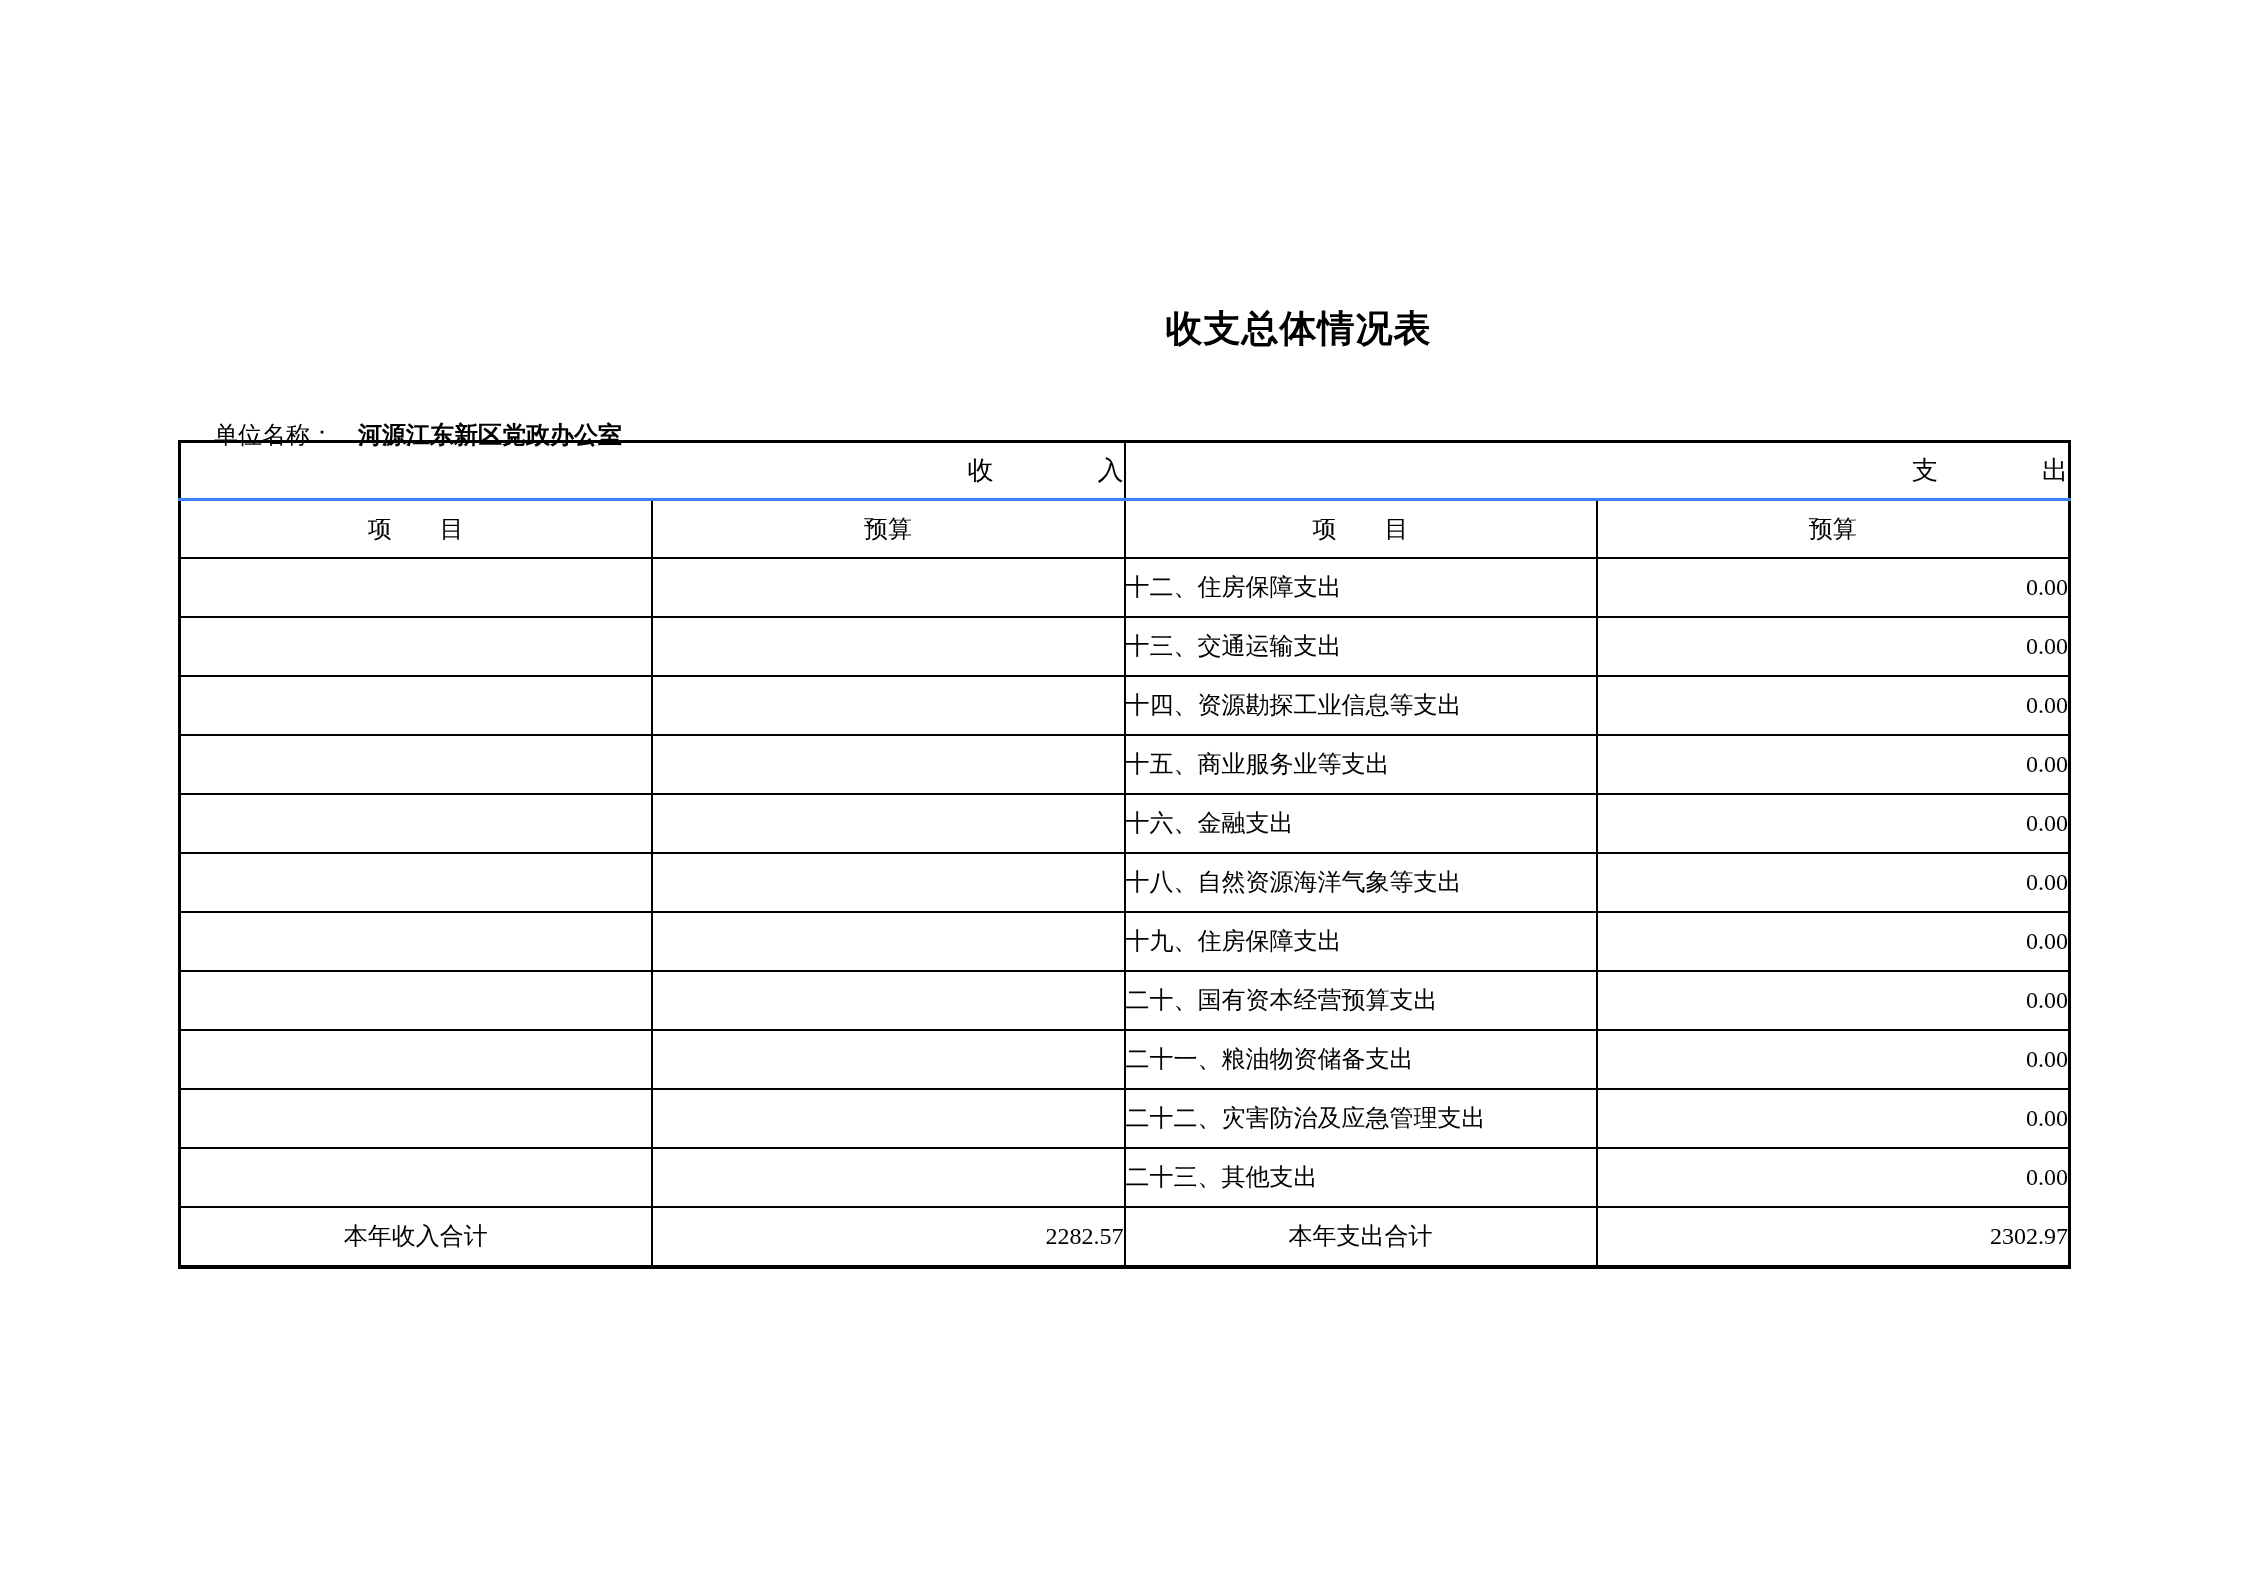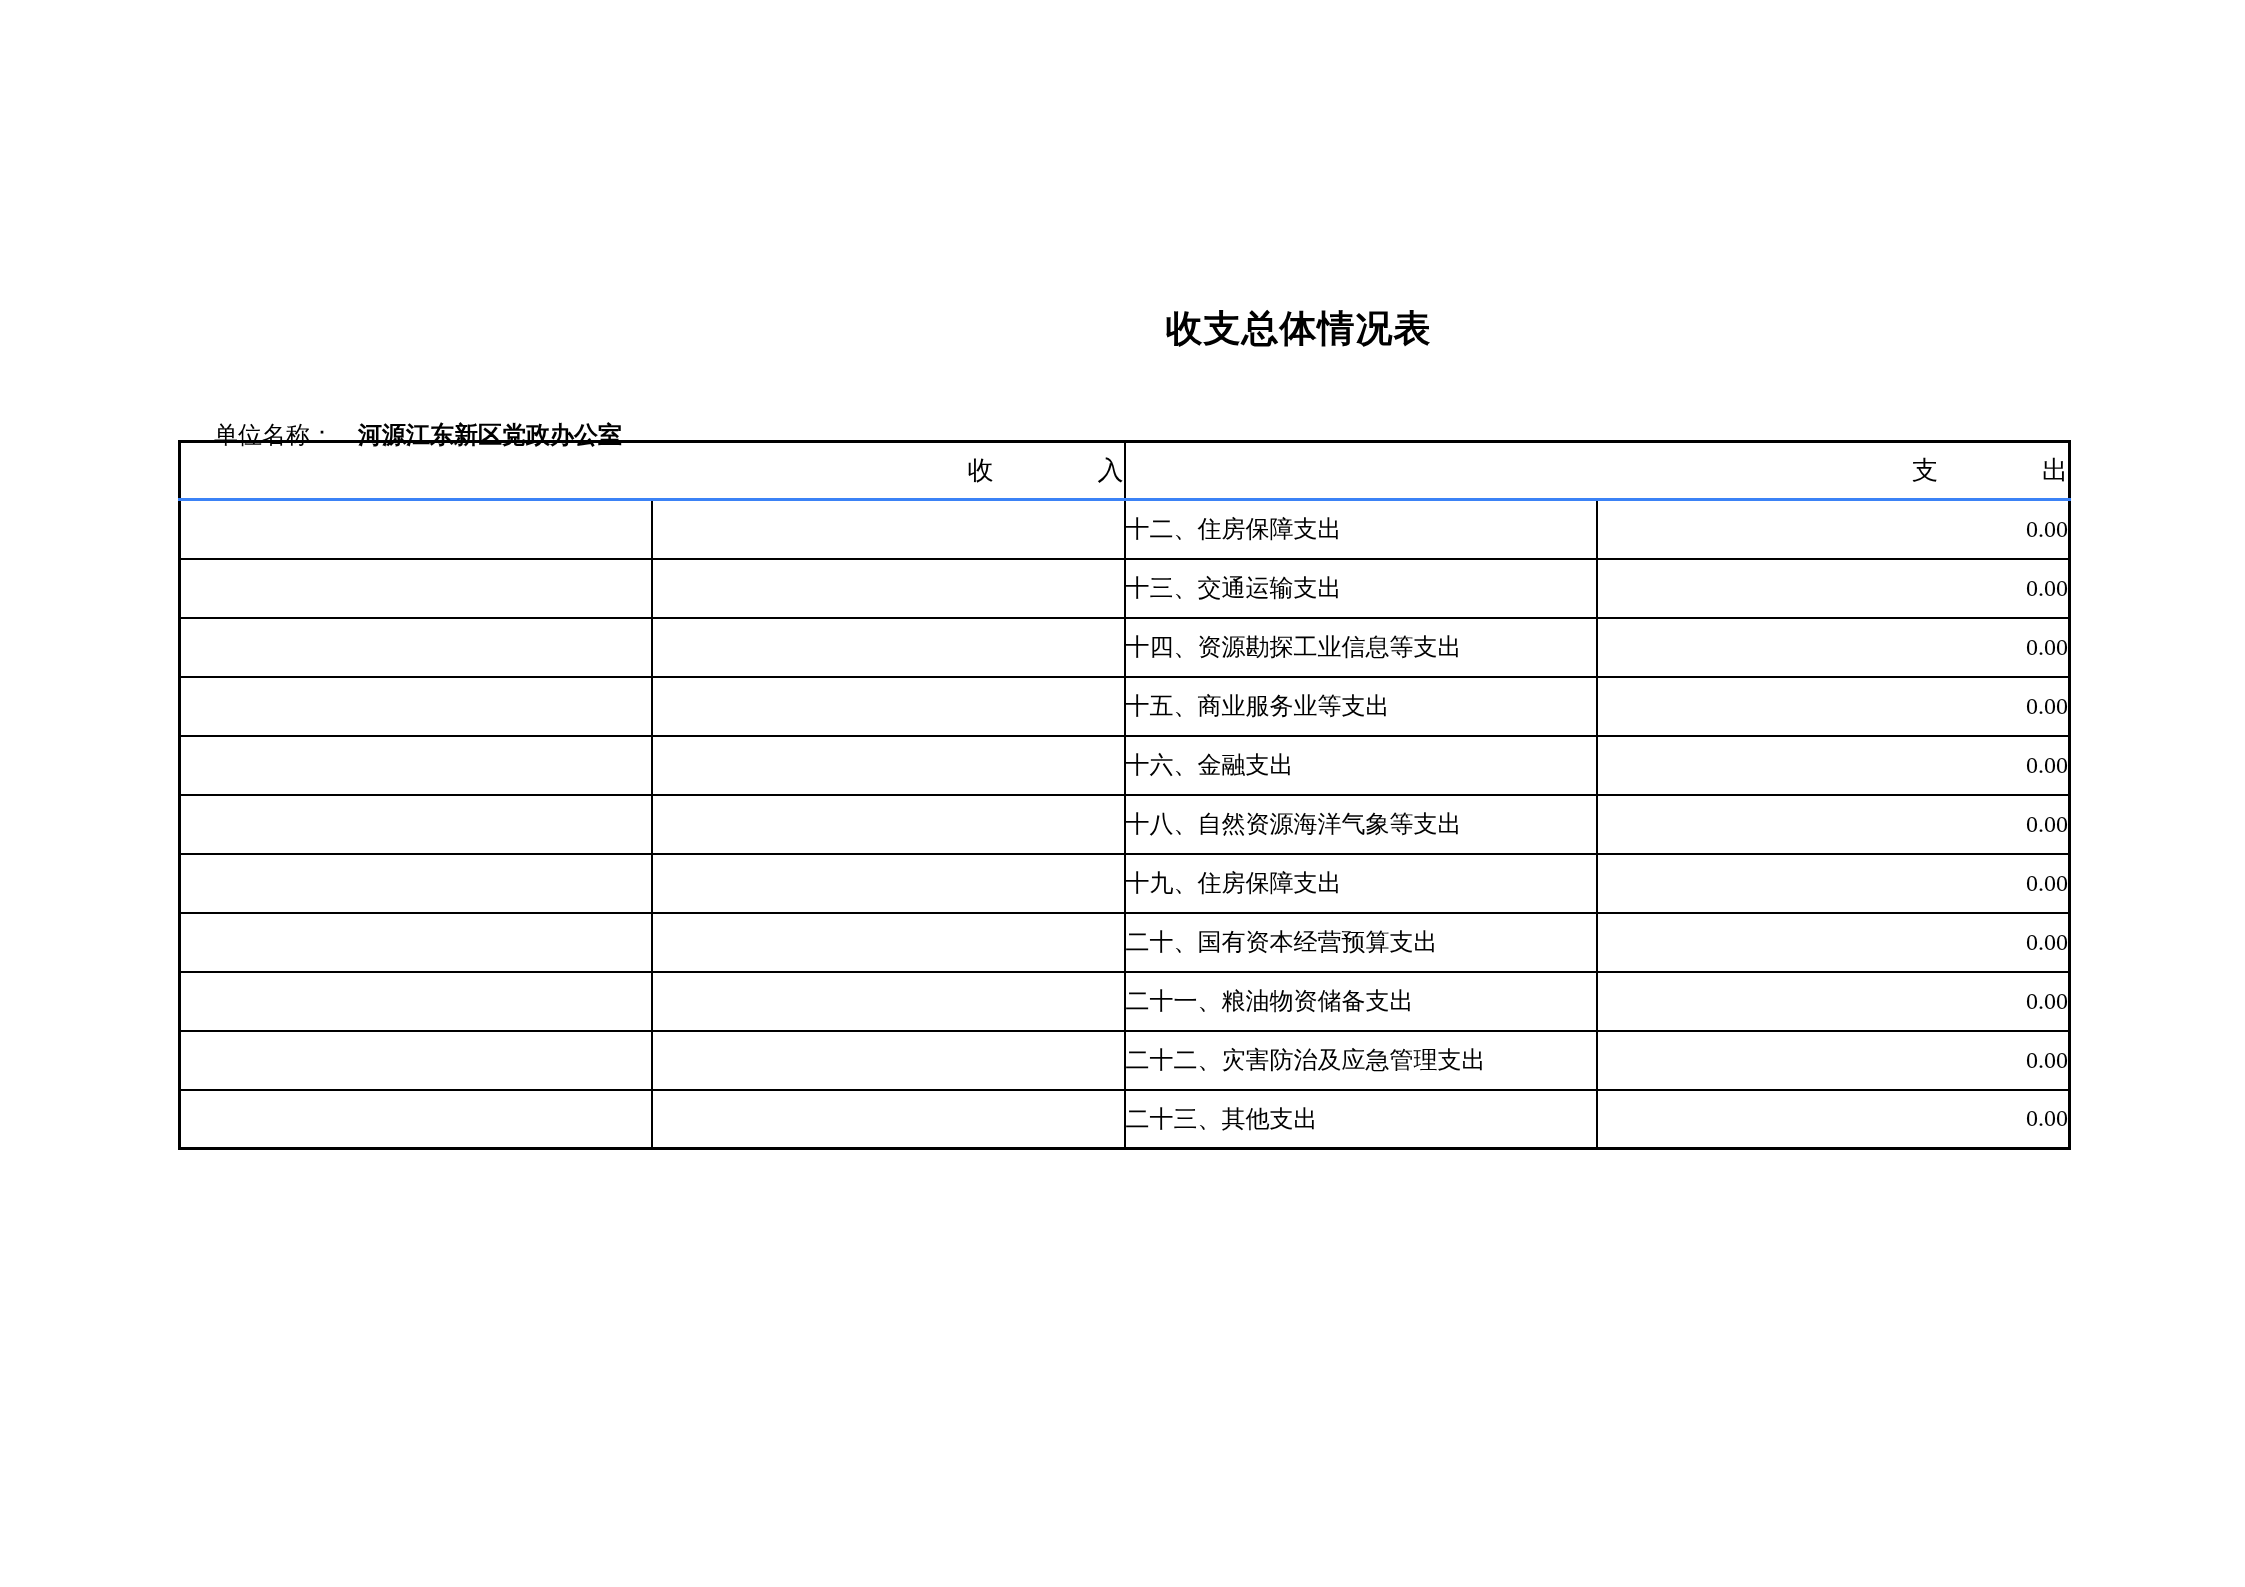--- a/index.html
+++ b/index.html
@@ -102,20 +102,26 @@
       <col style="width:472px">
         <col style="width:473px">
         <col style="width:472px">
         <col style="width:473px">
     </colgroup>
     <tbody>
       <tr class="hdr1">
         <td colspan="2">收　　　　入</td>
         <td colspan="2">支　　　　出</td>
       </tr>
+      <tr class="hdr2">
+        <td>项　　目</td>
+        <td>预算</td>
+        <td>项　　目</td>
+        <td>预算</td>
+      </tr>
 
       <tr class="data-row">
         <td class="item"></td>
         <td class="num"></td>
         <td class="item">十二、住房保障支出</td>
         <td class="num">0.00</td>
       </tr>
       <tr class="data-row">
         <td class="item"></td>
         <td class="num"></td>
@@ -170,16 +176,22 @@
         <td class="item">二十二、灾害防治及应急管理支出</td>
         <td class="num">0.00</td>
       </tr>
       <tr class="data-row">
         <td class="item"></td>
         <td class="num"></td>
         <td class="item">二十三、其他支出</td>
         <td class="num">0.00</td>
       </tr>
 
+      <tr class="totals">
+        <td class="total-label">本年收入合计</td>
+        <td class="num">2282.57</td>
+        <td class="total-label">本年支出合计</td>
+        <td class="num">2302.97</td>
+      </tr>
     </tbody>
   </table>
 
 </div>
 
 </body></html>

